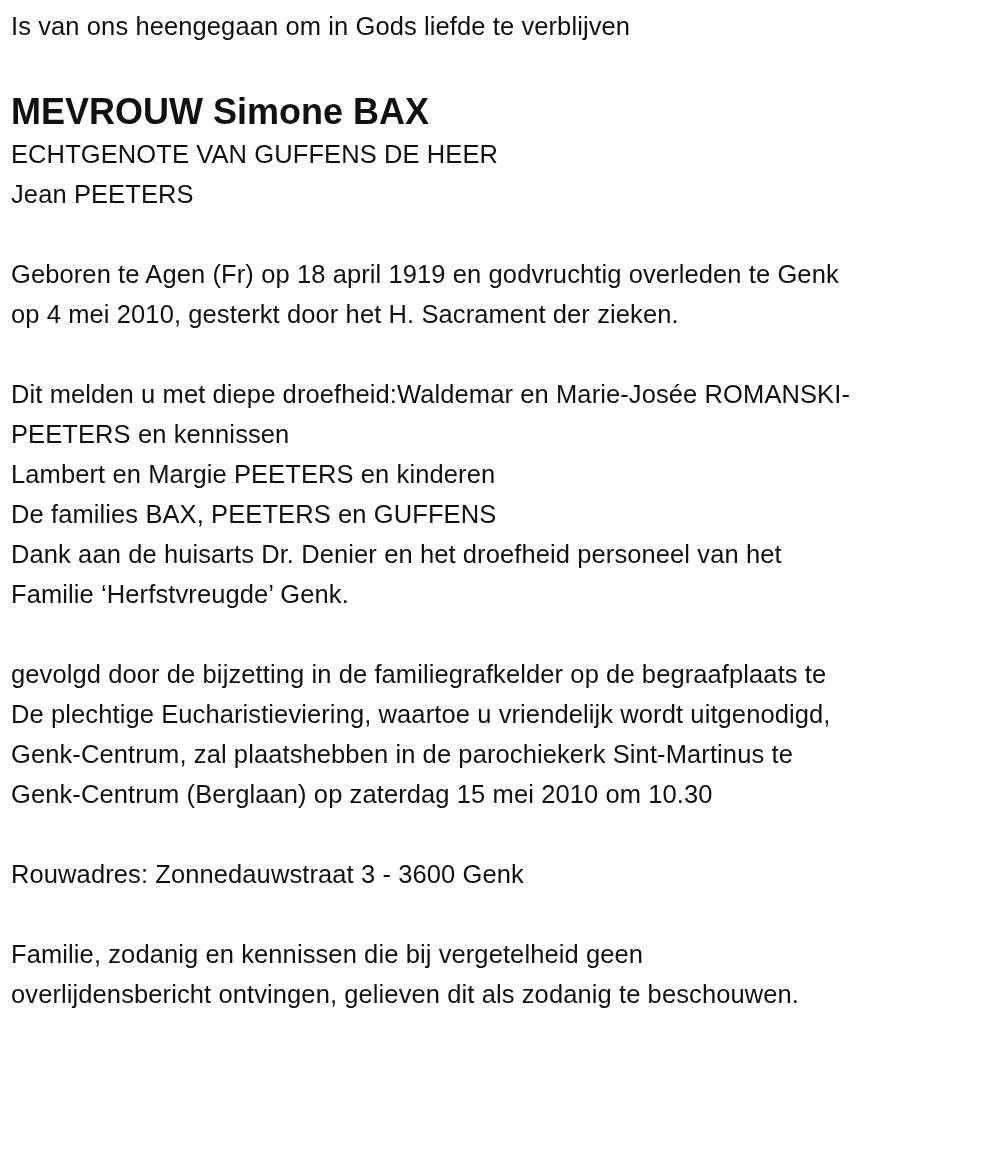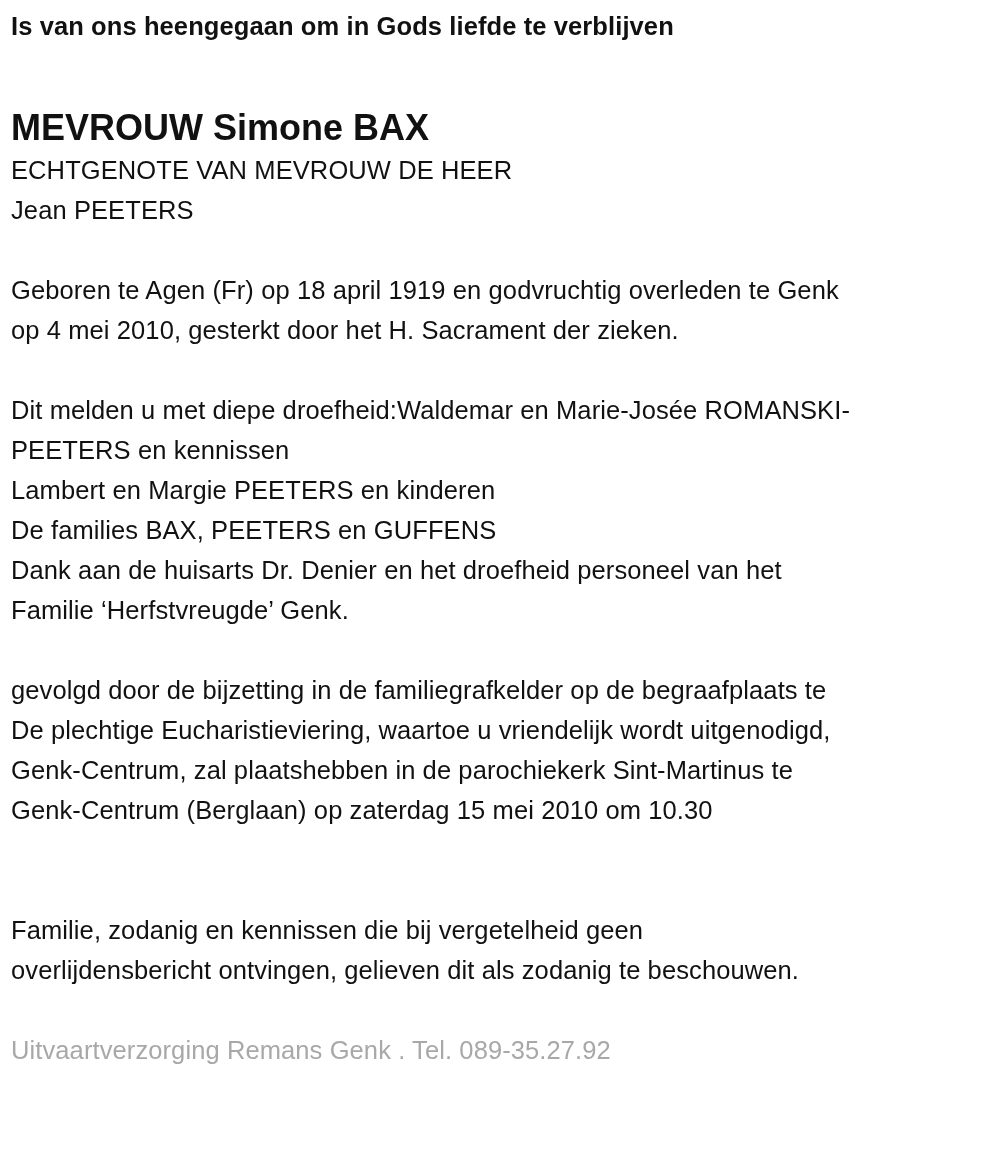--- a/index.html
+++ b/index.html
@@ -19,40 +19,40 @@
       padding: 6px 10px 0 11px;
       box-sizing: border-box;
     }
     .line {
       font-size: 25.5px;
       line-height: 40px;
       white-space: nowrap;
       letter-spacing: 0.1px;
       margin: 0;
     }
-    .intro { line-height: 40px; font-weight: bold; }
+    .intro { line-height: 40px; }
     .title {
       font-size: 36px;
       font-weight: bold;
       line-height: 44px;
-      margin-top: 60px;
+      margin-top: 44px;
       margin-bottom: 0;
       letter-spacing: 0;
     }
     .gap { height: 40px; }
     .footer { color: #a8a8a8; }
   </style>
 </head>
 <body>
 
 <div class="page">
   <p class="line intro">Is van ons heengegaan om in Gods liefde te verblijven</p>
 
   <h1 class="line title">MEVROUW Simone BAX</h1>
-  <p class="line">ECHTGENOTE VAN MEVROUW DE HEER</p>
+  <p class="line">ECHTGENOTE VAN GUFFENS DE HEER</p>
   <p class="line">Jean PEETERS</p>
 
   <div class="gap"></div>
 
   <div>
     <p class="line">Geboren te Agen (Fr) op 18 april 1919 en godvruchtig overleden te Genk</p>
     <p class="line">op 4 mei 2010, gesterkt door het H. Sacrament der zieken.</p>
   </div>
 
   <div class="gap"></div>
@@ -70,24 +70,24 @@
 
   <div>
     <p class="line">gevolgd door de bijzetting in de familiegrafkelder op de begraafplaats te</p>
     <p class="line">De plechtige Eucharistieviering, waartoe u vriendelijk wordt uitgenodigd,</p>
     <p class="line">Genk-Centrum, zal plaatshebben in de parochiekerk Sint-Martinus te</p>
     <p class="line">Genk-Centrum (Berglaan) op zaterdag 15 mei 2010 om 10.30</p>
   </div>
 
   <div class="gap"></div>
 
+  <p class="line">Rouwadres: Zonnedauwstraat 3 - 3600 Genk</p>
 
   <div class="gap"></div>
 
   <div>
     <p class="line">Familie, zodanig en kennissen die bij vergetelheid geen</p>
     <p class="line">overlijdensbericht ontvingen, gelieven dit als zodanig te beschouwen.</p>
   </div>
 
   <div class="gap"></div>
 
-  <p class="line footer">Uitvaartverzorging Remans Genk . Tel. 089-35.27.92</p>
 </div>
 
 </body></html>

